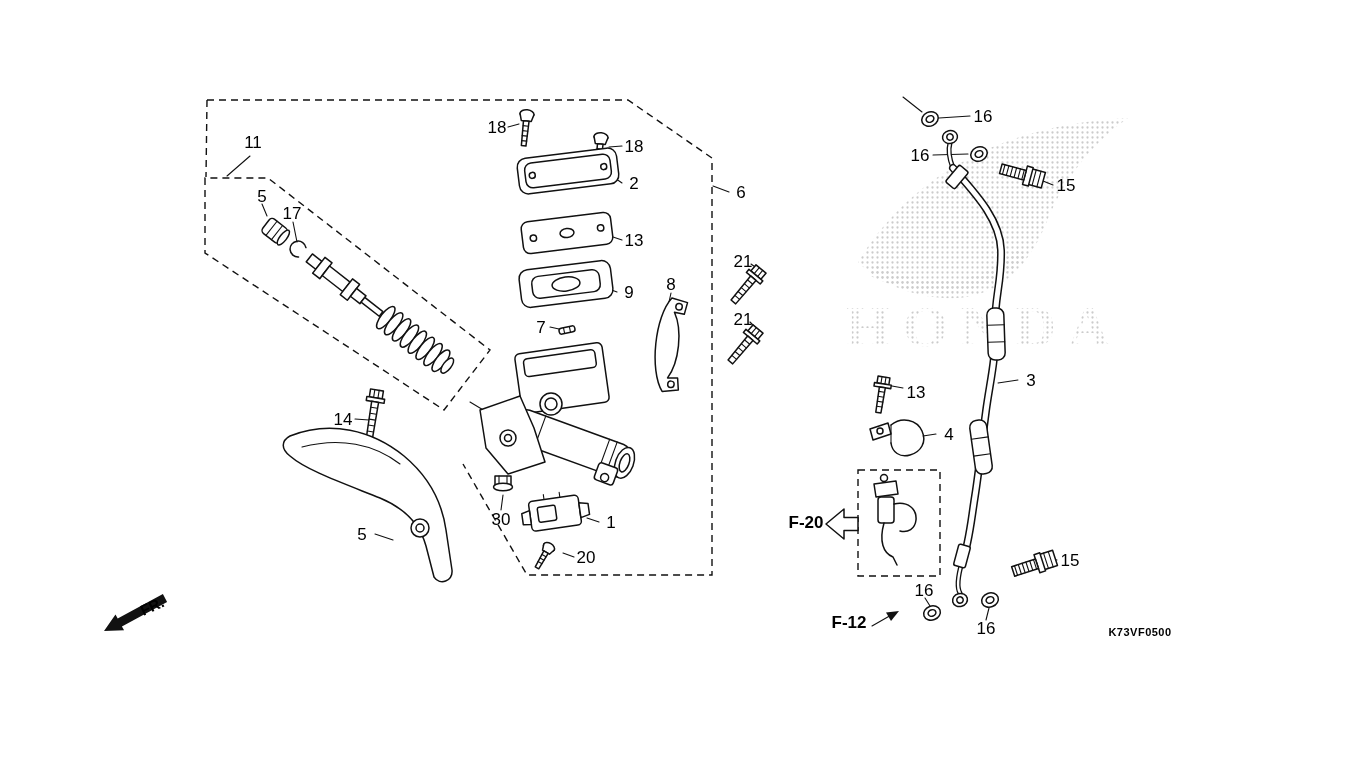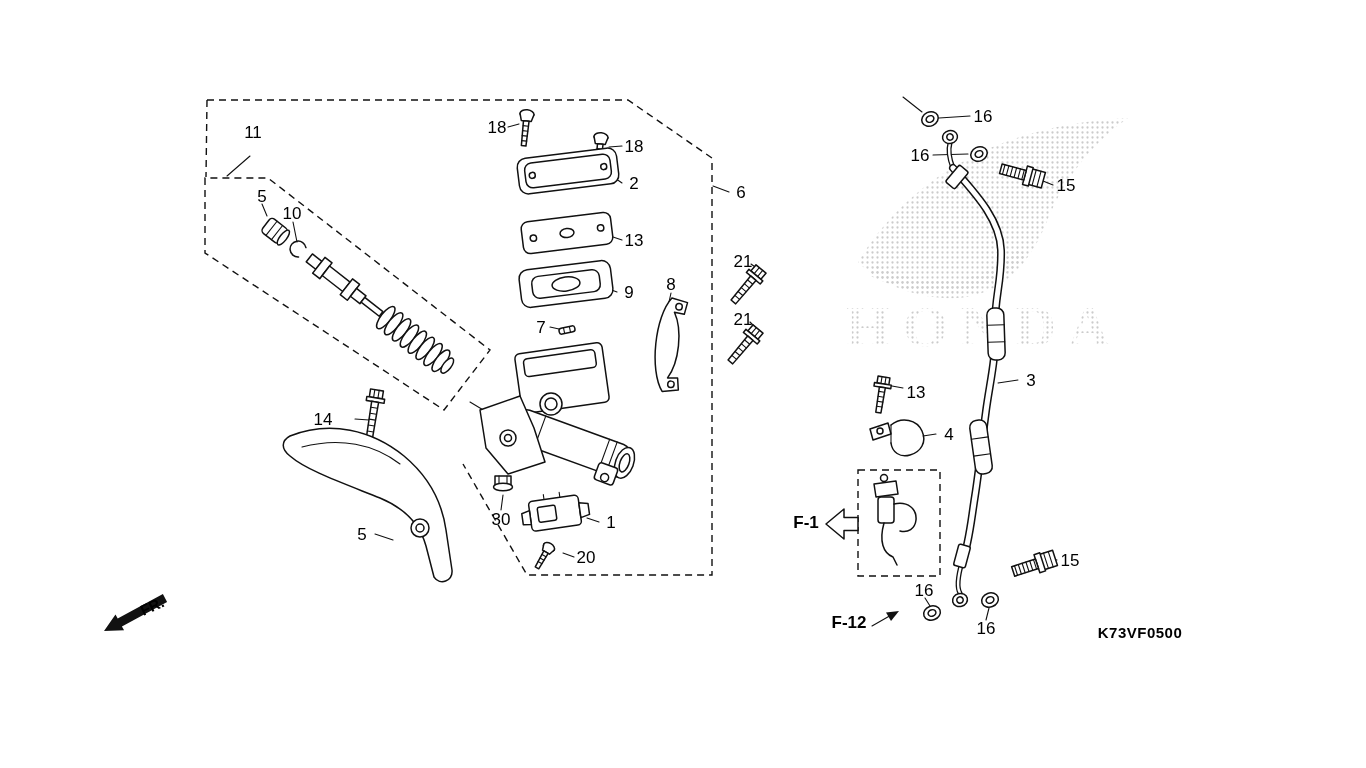--- a/index.html
+++ b/index.html
@@ -9,21 +9,21 @@
   .ln{fill:#fff;stroke:#111;stroke-width:1.5;stroke-linejoin:round;stroke-linecap:round;}
   .nf{fill:none;}
   .thin{fill:none;stroke:#111;stroke-width:1.1;stroke-linecap:round;}
   .dash{fill:none;stroke:#111;stroke-width:1.4;stroke-dasharray:7 5;}
   .hose{fill:none;stroke:#111;stroke-width:8;stroke-linecap:round;}
   .hosein{fill:none;stroke:#fff;stroke-width:5;stroke-linecap:round;}
   .pipe{fill:none;stroke:#111;stroke-width:5;stroke-linecap:round;}
   .pipein{fill:none;stroke:#fff;stroke-width:2.4;stroke-linecap:round;}
   .callout{position:absolute;transform:translate(-50%,-50%);font-size:17px;line-height:1;white-space:nowrap;}
   .ref{position:absolute;transform:translate(-50%,-50%);font-size:17px;font-weight:700;line-height:1;white-space:nowrap;}
-  .code{position:absolute;transform:translate(-50%,-50%);font-size:15px;font-weight:700;letter-spacing:.5px;line-height:1;white-space:nowrap;}
+  .code{position:absolute;transform:translate(-50%,-50%);font-size:11px;font-weight:700;letter-spacing:.5px;line-height:1;white-space:nowrap;}
   .fr{position:absolute;transform:translate(-50%,-50%) rotate(-24deg);font-size:15px;font-weight:700;line-height:1;white-space:nowrap;}
 </style>
 </head>
 <body>
 
 <div class="stage">
 
 <svg class="art" width="1366" height="768" viewBox="0 0 1366 768">
   <defs>
     <pattern id="dotpat" width="5" height="5" patternUnits="userSpaceOnUse">
@@ -305,47 +305,47 @@
   <path class="ln" d="M826,524 L844,509 L844,517.5 L858,517.5 L858,530.5 L844,530.5 L844,539 Z"></path>
 
   <g>
     <path class="thin" d="M872,626 L893,614"></path>
     <path d="M899,611 L886,612.5 L891,621 Z" fill="#111"></path>
   </g>
 
   <path fill="#111" d="M104,631 L115.5,614.5 L117.7,618.4 L162.9,594 L167.1,602 L121.9,626.4 L124.1,630.3 Z"></path>
 </svg>
 
-<div class="callout" style="left:253px;top:132px">11</div>
+<div class="callout" style="left:253px;top:142px">11</div>
 <div class="callout" style="left:262px;top:196px">5</div>
-<div class="callout" style="left:292px;top:213px">10</div>
+<div class="callout" style="left:292px;top:213px">17</div>
 <div class="callout" style="left:497px;top:127px">18</div>
 <div class="callout" style="left:634px;top:146px">18</div>
 <div class="callout" style="left:634px;top:183px">2</div>
 <div class="callout" style="left:634px;top:240px">13</div>
 <div class="callout" style="left:629px;top:292px">9</div>
 <div class="callout" style="left:541px;top:327px">7</div>
 <div class="callout" style="left:741px;top:192px">6</div>
 <div class="callout" style="left:671px;top:284px">8</div>
 <div class="callout" style="left:743px;top:261px">21</div>
 <div class="callout" style="left:743px;top:319px">21</div>
-<div class="callout" style="left:323px;top:419px">14</div>
+<div class="callout" style="left:343px;top:419px">14</div>
 <div class="callout" style="left:362px;top:534px">5</div>
 <div class="callout" style="left:501px;top:519px">30</div>
 <div class="callout" style="left:611px;top:522px">1</div>
 <div class="callout" style="left:586px;top:557px">20</div>
 <div class="callout" style="left:983px;top:116px">16</div>
 <div class="callout" style="left:920px;top:155px">16</div>
 <div class="callout" style="left:1066px;top:185px">15</div>
 <div class="callout" style="left:1031px;top:380px">3</div>
 <div class="callout" style="left:916px;top:392px">13</div>
 <div class="callout" style="left:949px;top:434px">4</div>
 <div class="callout" style="left:1070px;top:560px">15</div>
 <div class="callout" style="left:924px;top:590px">16</div>
 <div class="callout" style="left:986px;top:628px">16</div>
 
-<div class="ref" style="left:806px;top:522px">F-1</div>
+<div class="ref" style="left:806px;top:522px">F-20</div>
 <div class="ref" style="left:849px;top:622px">F-12</div>
 
 <div class="code" style="left:1140px;top:632px">K73VF0500</div>
 <div class="fr" style="left:152px;top:606px">FR.</div>
 
 </div>
 
 </body></html>

